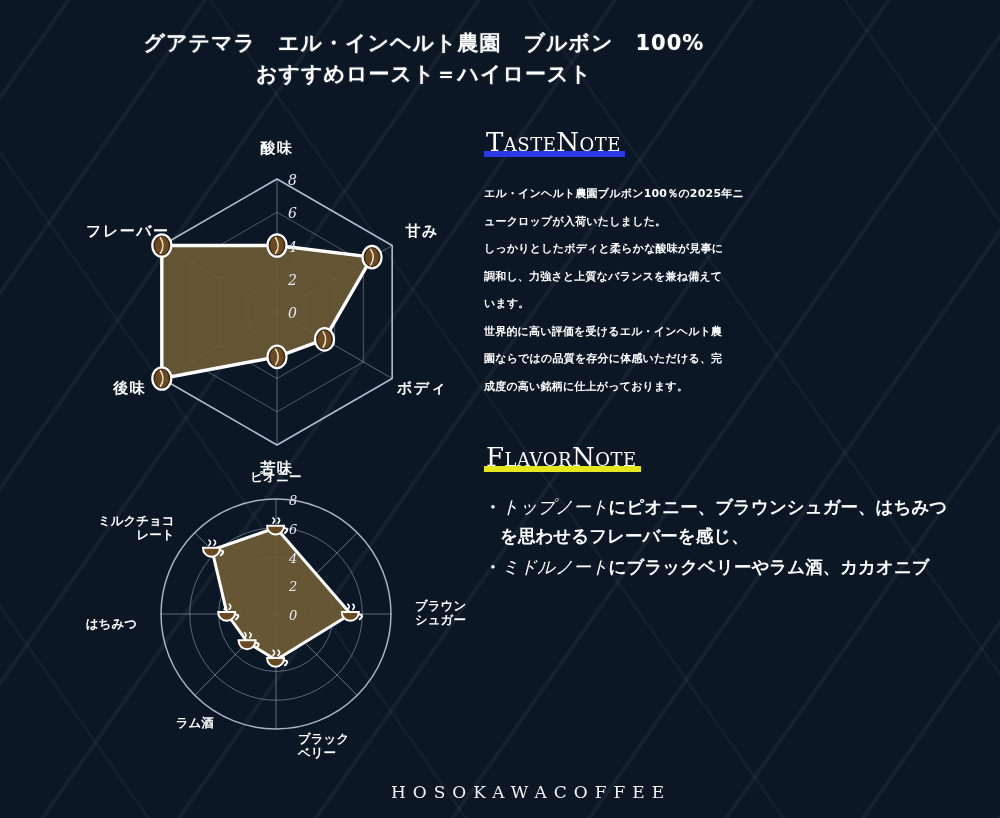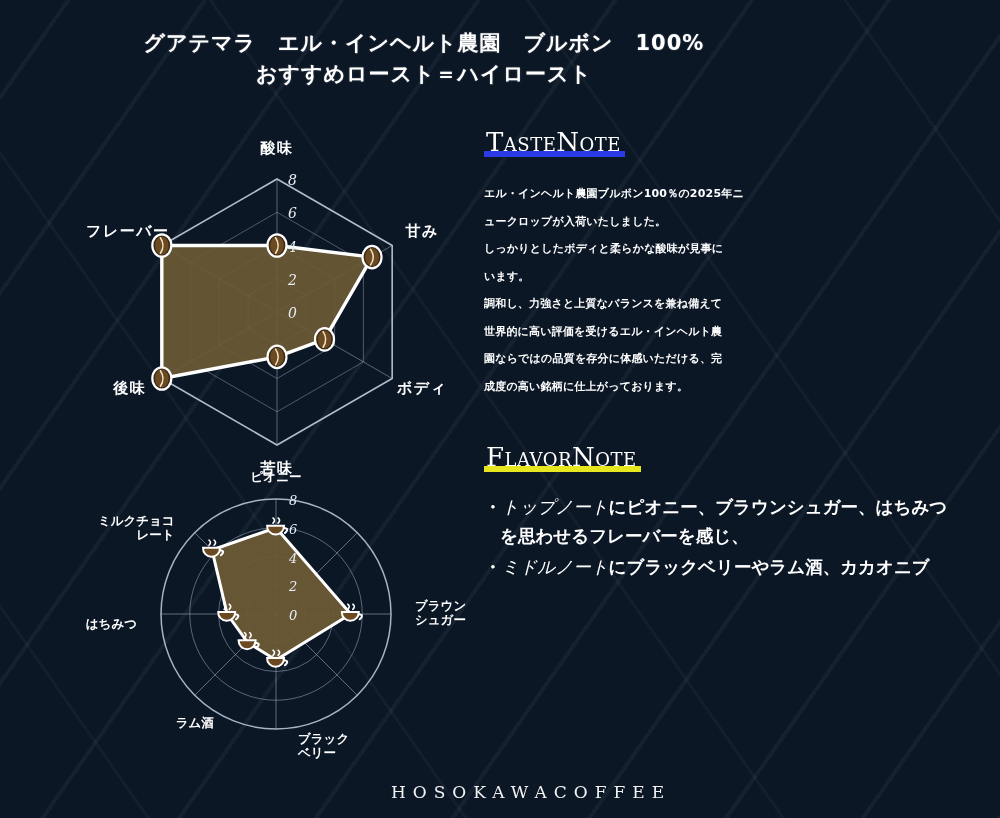--- a/index.html
+++ b/index.html
@@ -220,22 +220,22 @@
 
     <div class="note-head">
       <div class="ul" id="taste-ul" style="background: rgb(43, 60, 240);"></div>
       <span class="txt">TasteNote</span>
     </div>
 
     <div class="body-text" id="taste-body">
         <div>エル・インヘルト農園ブルボン100％の2025年ニ</div>
         <div>ュークロップが入荷いたしました。</div>
         <div>しっかりとしたボディと柔らかな酸味が見事に</div>
+        <div>調和し、力強さと上質なバランスを兼ね備えて</div>
         <div>います。</div>
-        <div>調和し、力強さと上質なバランスを兼ね備えて</div>
         <div>世界的に高い評価を受けるエル・インヘルト農</div>
         <div>園ならではの品質を存分に体感いただける、完</div>
         <div>成度の高い銘柄に仕上がっております。</div>
       </div>
 
     <div style="height:42px"></div>
 
     <div class="note-head">
       <div class="ul" id="flavor-ul" style="background: rgb(242, 242, 30);"></div>
       <span class="txt">FlavorNote</span>

